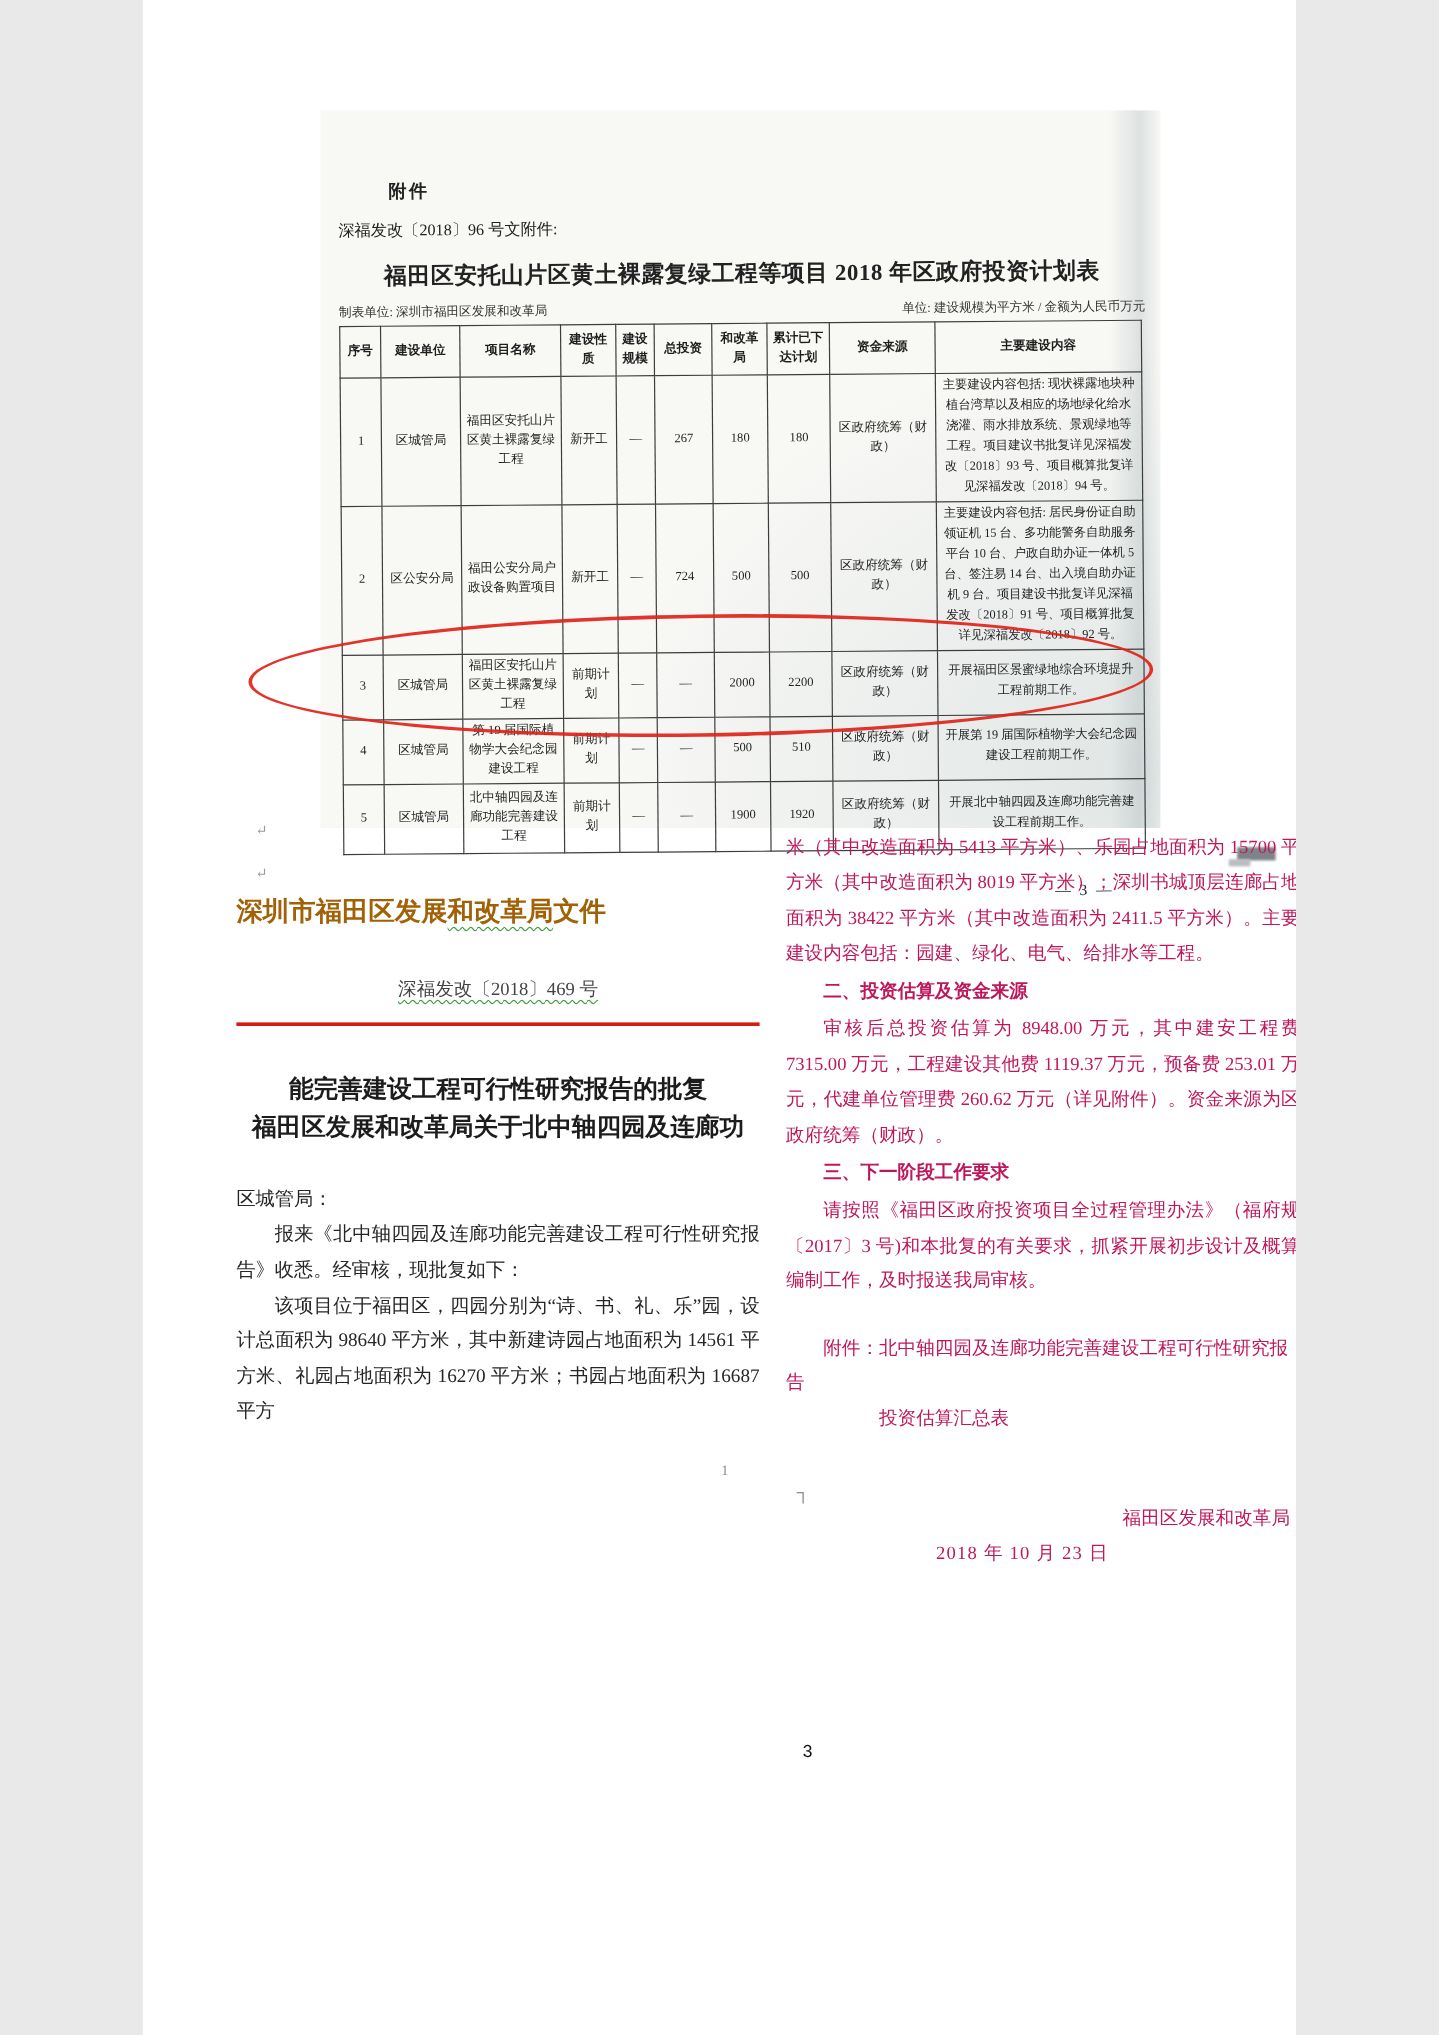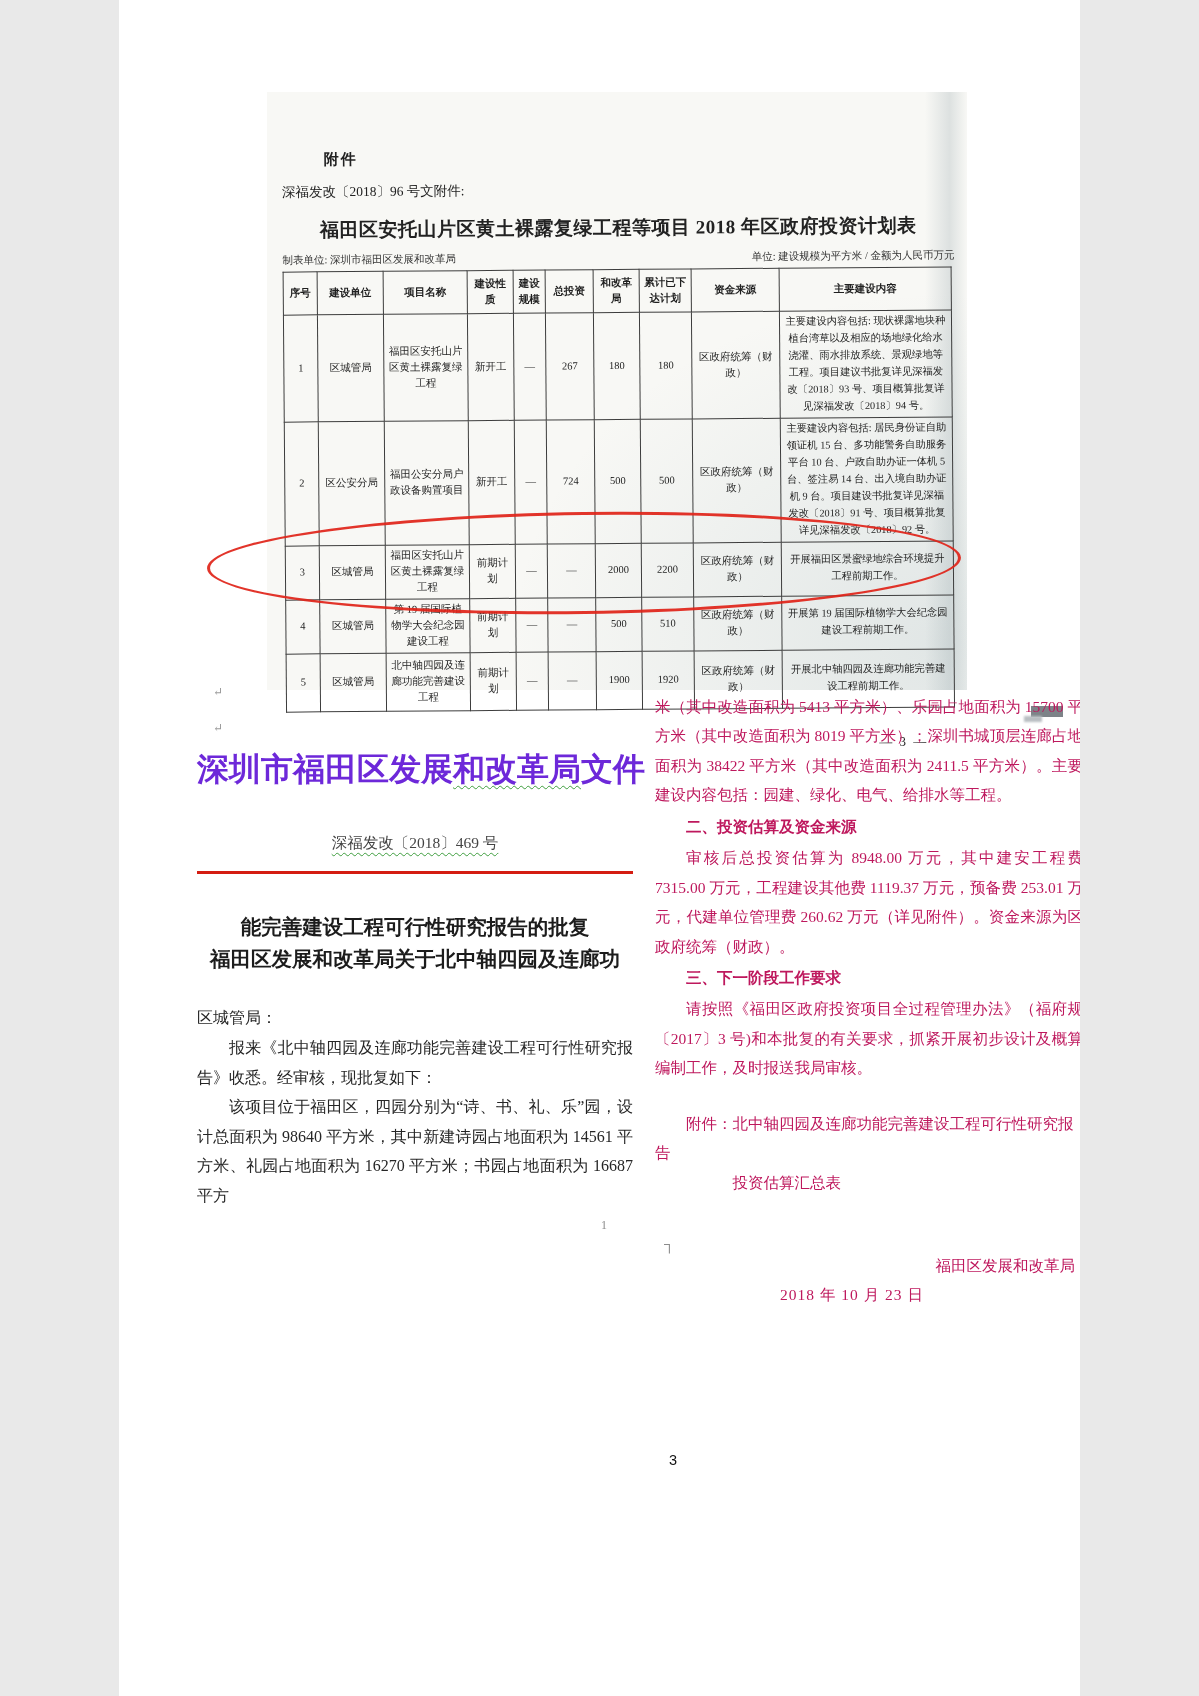--- a/index.html
+++ b/index.html
@@ -33,21 +33,21 @@
     position:absolute;left:88px;top:512px;width:748px;height:96px;
     border:3px solid #df2318;border-radius:50%;transform:rotate(-0.8deg);
     opacity:.92;pointer-events:none;
   }
   
   .col-left{position:absolute;left:78px;top:686px;width:436px;font-size:16px;line-height:1.85;color:#262626;}
   .col-right{position:absolute;left:536px;top:692px;width:428px;font-size:15.5px;line-height:1.9;color:#be185d;}
   .pilcrow{color:#9a9a9a;font-size:12px;line-height:1;margin:0 0 24px 16px;}
   .pilcrow.tight{margin-bottom:6px;}
   .agency-header{
-    font-size:32px;font-weight:bold;color:#6d28d9;white-space:nowrap;
+    font-size:22px;font-weight:bold;color:#a16207;white-space:nowrap;
     letter-spacing:0;margin-top:2px;font-family:"Liberation Serif","DejaVu Serif",serif;
   }
   .squiggle{text-decoration:underline wavy #3f9e3f 1px;text-underline-offset:5px;text-decoration-skip-ink:none;}
   .doc-number{margin-top:30px;text-align:center;font-size:15.5px;color:#444;
     text-decoration:underline wavy #3f9e3f 1px;text-underline-offset:4px;text-decoration-skip-ink:none;}
   .red-rule{margin-top:13px;height:3px;background:#d41d12;border:none;}
   .letter-title{margin-top:38px;text-align:center;font-size:20.5px;font-weight:bold;line-height:1.55;color:#1c1c1c;}
   .addressee{margin-top:28px;}
   p.body{margin:0;text-align:justify;}
   p.indent{text-indent:2em;}

